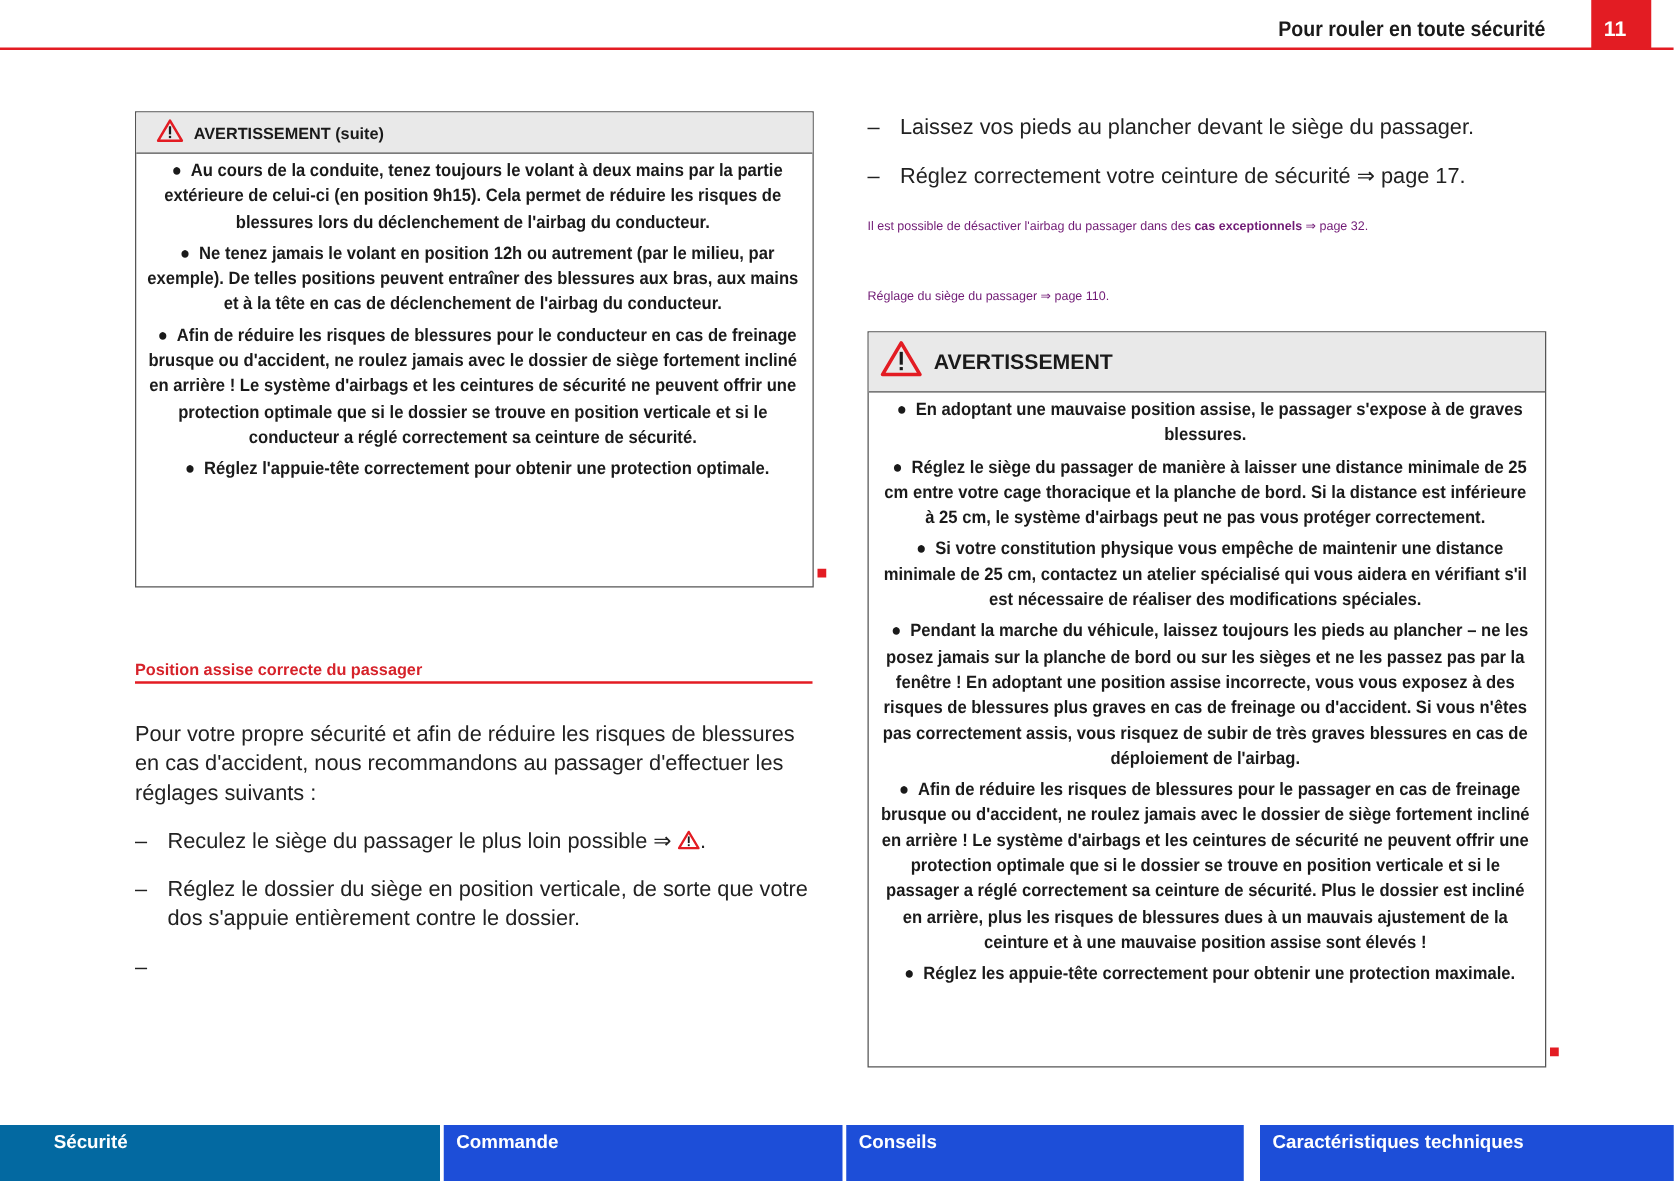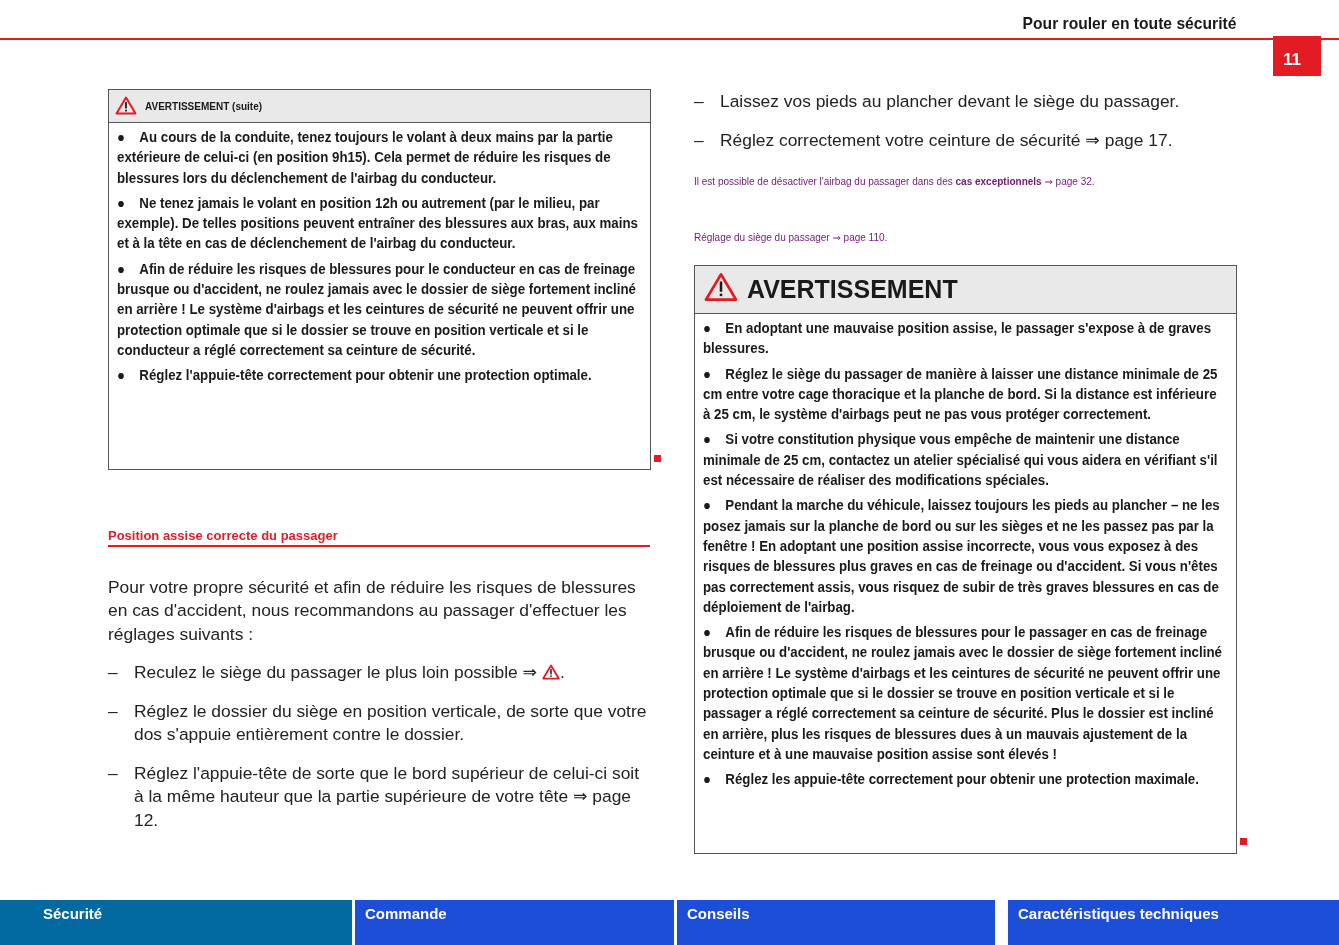--- a/index.html
+++ b/index.html
@@ -10,40 +10,40 @@
   }
   .header-title {
     position: absolute; right: 103px; top: 14px;
     font-size: 17px; font-weight: bold; color: #1a1a1a;
     font-family: "Liberation Sans", sans-serif; transform: scaleX(0.92); transform-origin: right;
   }
   .header-rule { position: absolute; left: 0; top: 38px; width: 1339px; height: 2px; background: #e31c23; }
   .page-number {
     position: absolute; left: 1273px; top: 0; width: 48px; height: 40px;
     background: #e31c23; color: #fff; font-weight: bold; font-size: 17px;
-    box-sizing: border-box; padding: 14px 0 0 10px; margin-top: 36px;
+    box-sizing: border-box; padding: 14px 0 0 10px;
   }
 
   .warnbox {
     position: absolute; border: 1.5px solid #555; box-sizing: border-box; background: #fff;
   }
   .warnbox .wb-head {
     background: #e9e9e9; border-bottom: 1.5px solid #555;
     display: flex; align-items: center; font-weight: bold; color: #1a1a1a;
   }
-  .warnbox .wb-body { padding: 4px 8px 6px 8px; }
+  .warnbox .wb-body { padding: 4px 8px 6px 8px; text-align: center; }
   .warnbox .wb-item {
     font-weight: bold; font-size: 14.3px; line-height: 20.3px; margin-bottom: 5px;
     transform: scaleX(0.93); transform-origin: left; width: 107%;
   }
   .warnbox .wb-item .dot { display: inline-block; width: 24px; }
   .box1 { left: 108px; top: 89px; width: 543px; height: 381px; }
-  .box1 .wb-head { height: 32px; font-size: 10px; padding-left: 6px; }
+  .box1 .wb-head { height: 32px; font-size: 13px; padding-left: 16px; }
   .box2 { left: 694px; top: 265px; width: 543px; height: 589px; }
-  .box2 .wb-head { height: 47px; font-size: 25px; padding-left: 8px; }
+  .box2 .wb-head { height: 47px; font-size: 17px; padding-left: 8px; }
 
   .tri-icon { display: inline-block; margin-right: 8px; }
   .end-mark { position: absolute; width: 7px; height: 7px; background: #e31c23; }
 
   .section-title {
     position: absolute; left: 108px; top: 528px; width: 542px;
     font-size: 13px; font-weight: bold; color: #d6222a;
     border-bottom: 2px solid #e31c23; padding-bottom: 2px;
     transform-origin: left;
   }
@@ -101,21 +101,20 @@
         <rect x="10.1" y="13.7" width="1.8" height="1.8" fill="#1a1a1a"></rect>
       </svg>
   </span><span>.</span>
 </div>
 <div class="dash-item" style="left:108px; top:700px; width:545px;">
   <span class="dash">–</span>
   <span>Réglez le dossier du siège en position verticale, de sorte que votre dos s'appuie entièrement contre le dossier.</span>
 </div>
 <div class="dash-item" style="left:108px; top:762px; width:545px;">
   <span class="dash">–</span>
-  <span>Réglez l'appuie-tête de sorte que le bord supérieur de celui-ci soit à la même hauteur que la partie supérieure de votre tête ⇒ page 12.</span>
 </div>
 
 <div class="dash-item" style="left:694px; top:90px; width:545px;">
   <span class="dash">–</span>
   <span>Laissez vos pieds au plancher devant le siège du passager.</span>
 </div>
 <div class="dash-item" style="left:694px; top:129px; width:545px;">
   <span class="dash">–</span>
   <span>Réglez correctement votre ceinture de sécurité ⇒ page 17.</span>
 </div>

